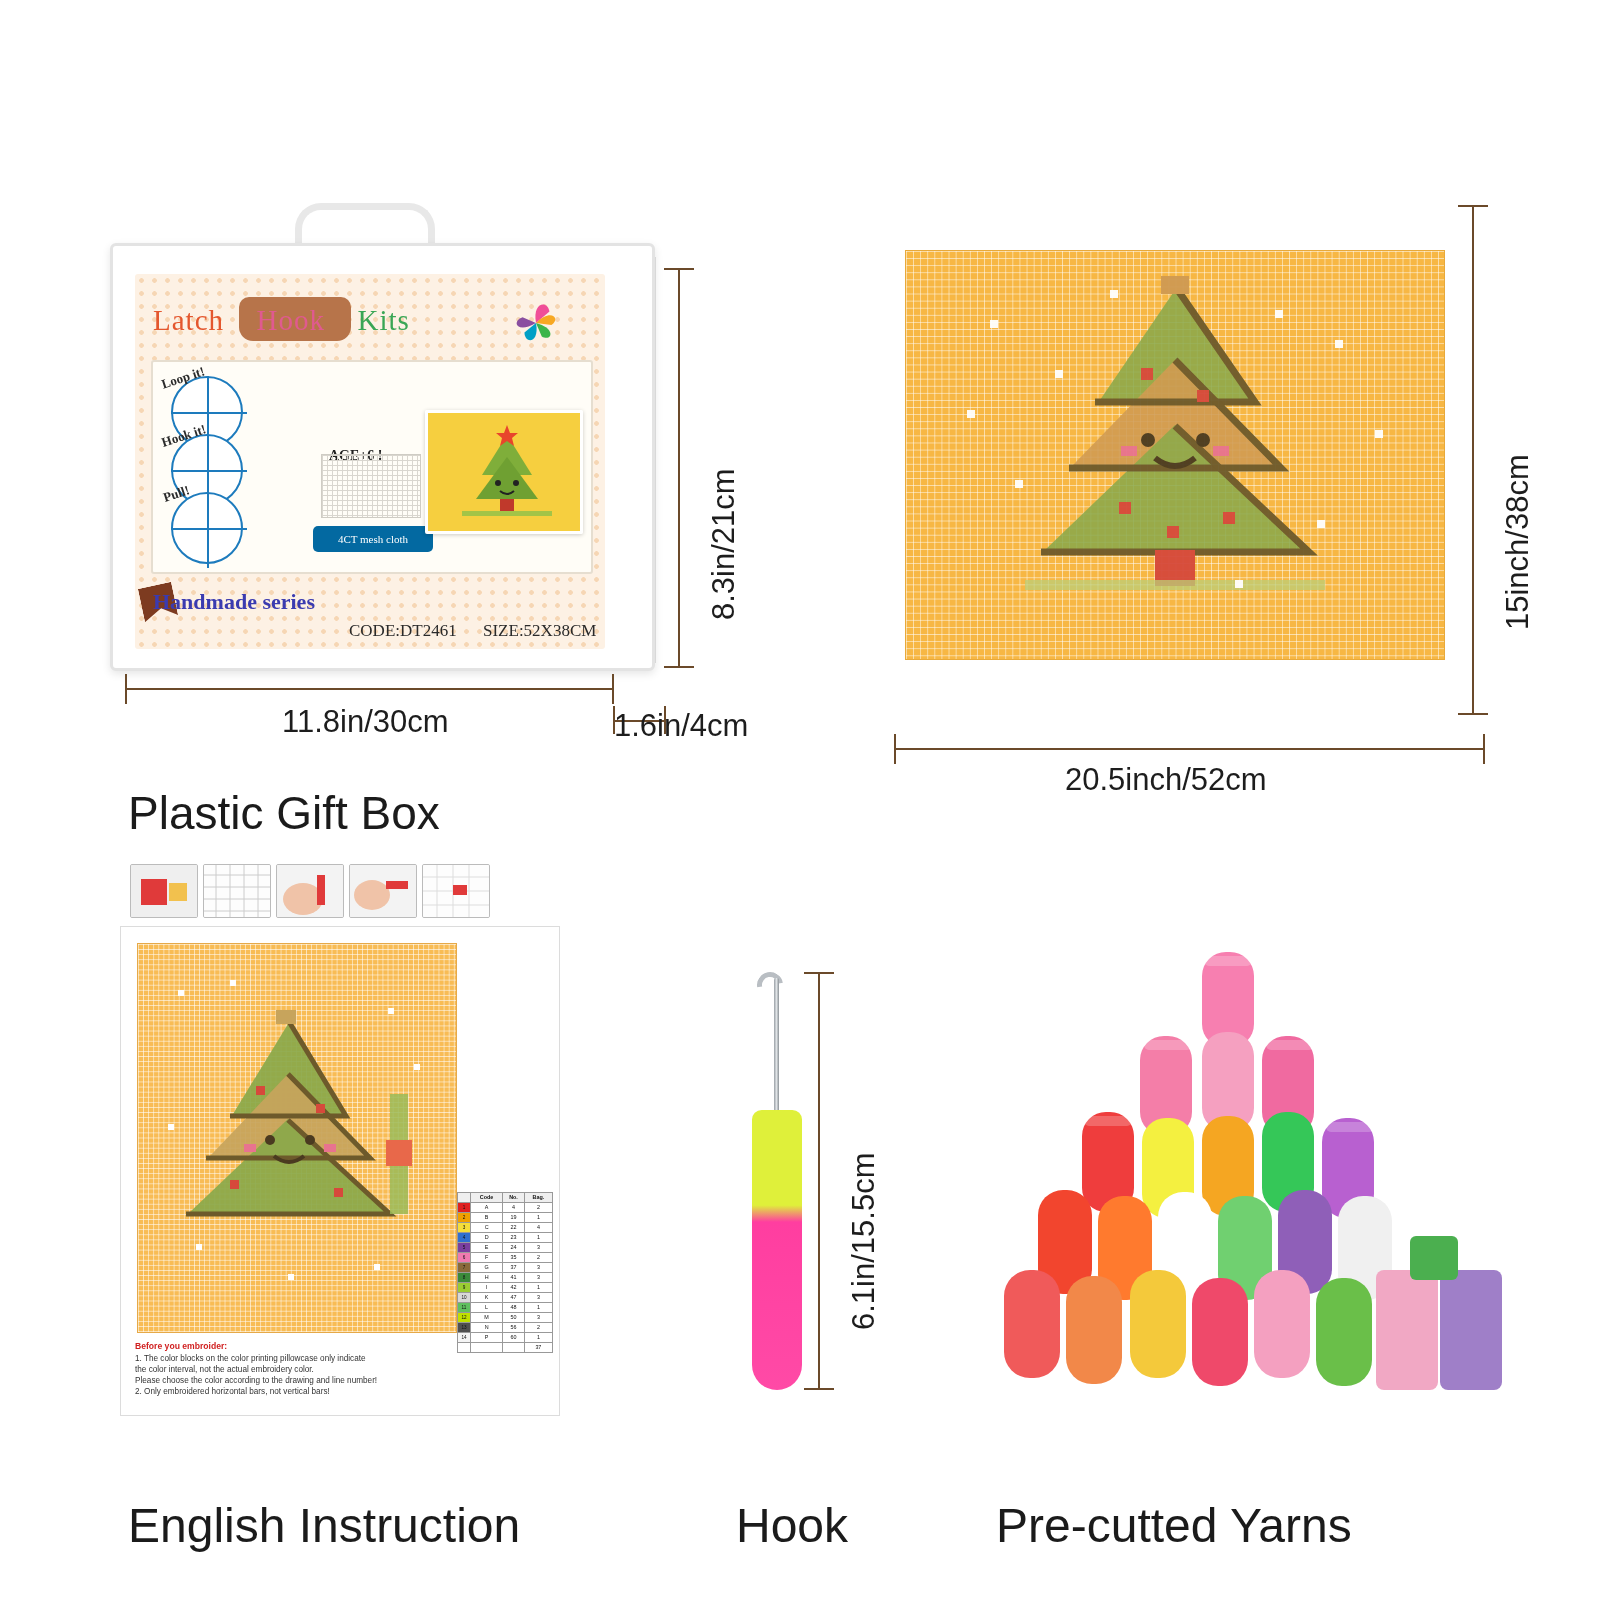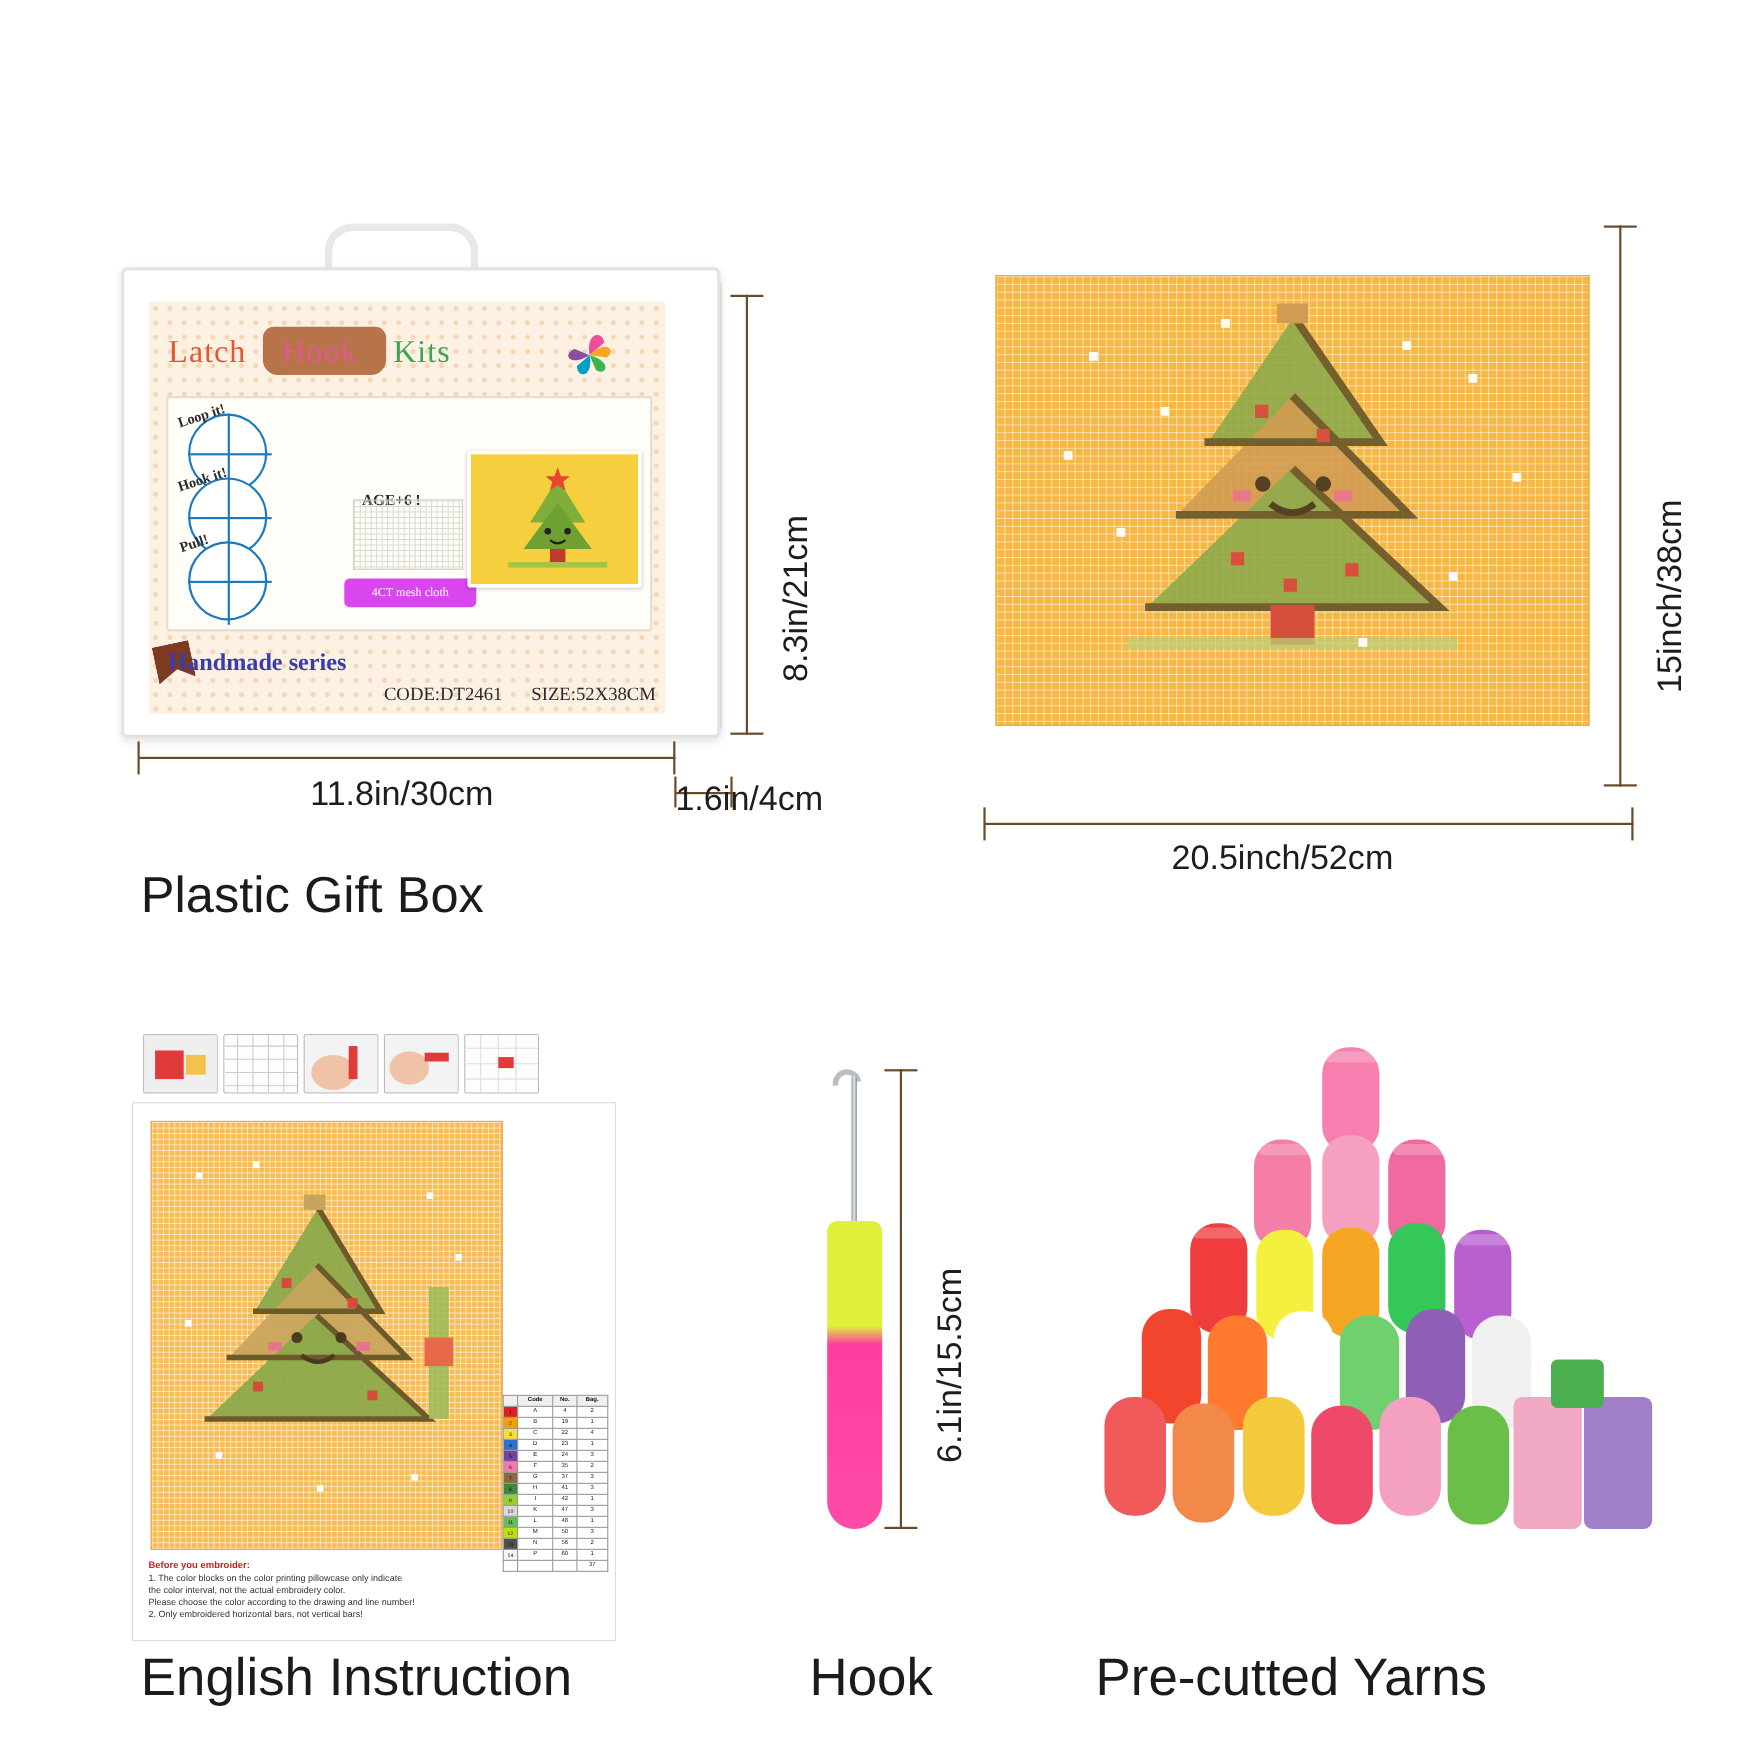--- a/index.html
+++ b/index.html
@@ -67,21 +67,21 @@
   .step-lbl { position:absolute; font-size: 13px; font-weight:bold; color:#2b2b2b; font-family:"Liberation Serif", serif; transform: rotate(-18deg); }
   .age-lbl { position:absolute; font-size: 14px; font-weight:bold; color:#222; font-family:"Liberation Serif", serif;}
   .mesh-sample {
     position:absolute; left: 168px; top: 92px; width: 100px; height: 64px;
     background-image: linear-gradient(#d9d6cf 1px, transparent 1px), linear-gradient(90deg,#d9d6cf 1px, transparent 1px);
     background-size: 5px 5px;
     border: 1px solid #cfccc4;
   }
   .mesh-tag {
     position:absolute; left: 160px; top: 164px; width: 120px; height: 26px;
-    background:#d946ef; border-radius: 5px; color:#fff; font-size:11px;
+    background:#0369a1; border-radius: 5px; color:#fff; font-size:11px;
     display:flex; align-items:center; justify-content:center; font-family:"Liberation Serif", serif;
   }
   .photo {
     position:absolute; left: 272px; top: 48px; width: 158px; height: 124px;
     background: linear-gradient(135deg,#f6d34a,#f7c62d);
     border: 3px solid #ffffff; box-shadow: 0 1px 4px rgba(0,0,0,.2);
     border-radius: 2px; overflow:hidden;
   }
   .handmade {
     position:absolute; left: 18px; bottom: 34px; font-size: 22px; color:#3b3bb0;
@@ -110,21 +110,21 @@
     background-color:#f7b744;
     background-image:
       linear-gradient(rgba(255,255,255,.55) 1px, transparent 1px),
       linear-gradient(90deg, rgba(255,255,255,.55) 1px, transparent 1px);
     background-size: 7.1px 7.1px;
     border: 1px solid #e8a93a;
   }
   .pixcanvas { position:absolute; inset:0; }
 
   
-  .instr-wrap { position:absolute; left: 120px; top: 940px; width: 560px; height: 570px; }
+  .instr-wrap { position:absolute; left: 120px; top: 864px; width: 560px; height: 570px; }
   .thumbstrip { position:absolute; left: 10px; top: 0; width: 360px; height: 54px; display:flex; gap: 5px; }
   .thumb { width: 68px; height: 54px; border:1px solid #bbb; border-radius:2px; overflow:hidden; position:relative; background:#eee; }
   .sheet {
     position:absolute; left: 0px; top: 62px; width: 440px; height: 490px;
     background:#ffffff; border:1px solid #dcdcdc;
   }
   .sheet-grid {
     position:absolute; left: 16px; top: 16px; width: 320px; height: 390px;
     background-color:#f8bc55;
     background-image:

